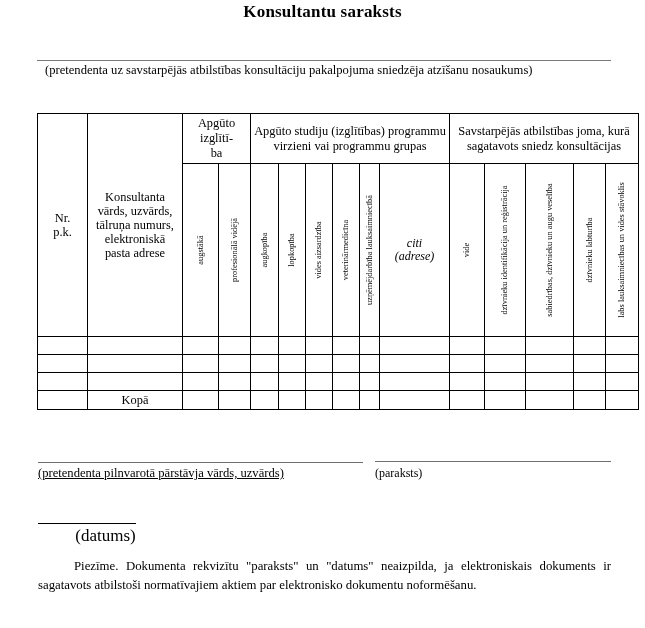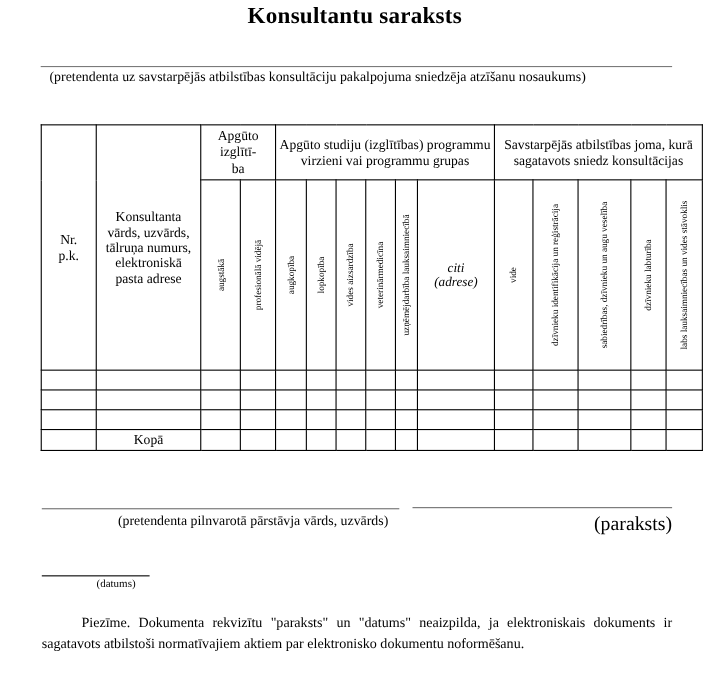--- a/index.html
+++ b/index.html
@@ -16,21 +16,21 @@
     overflow: hidden;
   }
 
   
   .doc-title {
     position: absolute;
     top: 2px;
     left: 0;
     width: 645px;
     text-align: center;
-    font-size: 21px;
+    font-size: 17px;
     font-weight: bold;
     letter-spacing: 0.2px;
   }
 
   
   .name-rule {
     position: absolute;
     left: 37px;
     top: 60px;
     width: 574px;
@@ -110,57 +110,58 @@
   .sig-rule-left {
     position: absolute;
     left: 38px;
     top: 462px;
     width: 325px;
     height: 0;
     border-top: 1px solid #6f6f6f;
   }
   .sig-cap-left {
     position: absolute;
-    left: 28px;
+    left: 38px;
     top: 466px;
     width: 325px;
-    text-align: right;
+    text-align: left;
     font-size: 12.6px;
+    text-decoration: underline;
   }
   .sig-rule-right {
     position: absolute;
     left: 375px;
     top: 461px;
     width: 236px;
     height: 0;
     border-top: 1px solid #6f6f6f;
   }
   .sig-cap-right {
     position: absolute;
     left: 375px;
     top: 466px;
     width: 236px;
-    text-align: right;
-    font-size: 18px;
+    text-align: left;
+    font-size: 12px;
   }
   .date-rule {
     position: absolute;
     left: 38px;
     top: 523px;
     width: 98px;
     height: 0;
     border-top: 1.6px solid #000000;
   }
   .date-cap {
     position: absolute;
     left: 38px;
     top: 526px;
     width: 135px;
     text-align: center;
-    font-size: 10px;
+    font-size: 17px;
   }
 
   
   .note {
     position: absolute;
     left: 38px;
     top: 557px;
     width: 573px;
     font-size: 12.8px;
     line-height: 18.5px;

